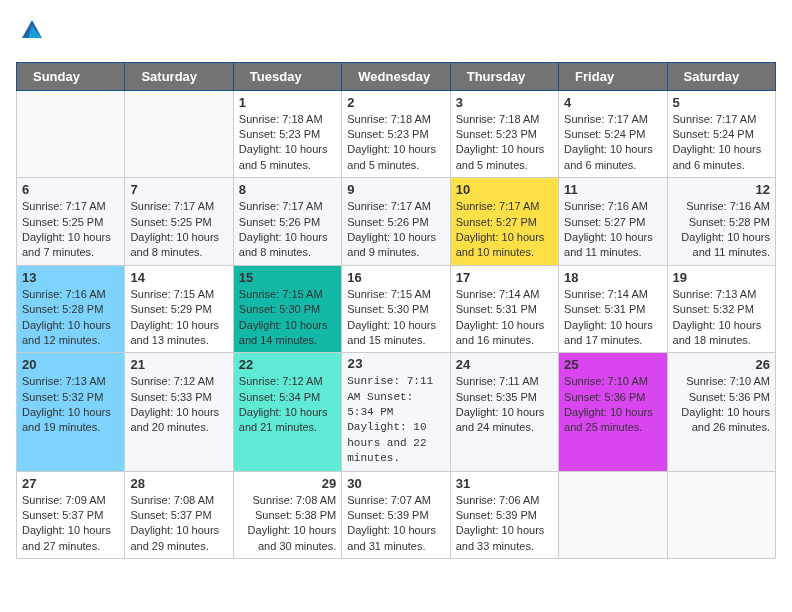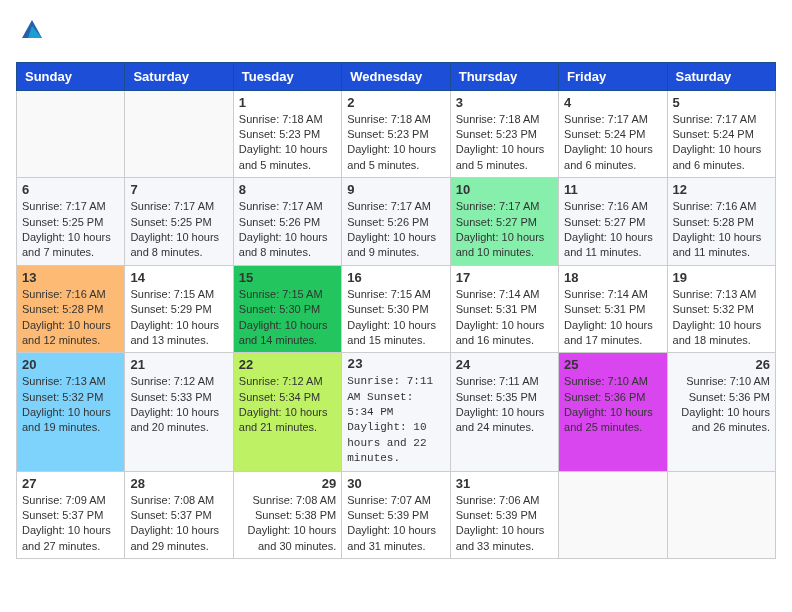--- a/index.html
+++ b/index.html
@@ -43,25 +43,25 @@
     .location {
       font-size: 15px;
       color: #333;
     }
     .calendar {
       width: 100%;
       border-collapse: collapse;
       border: 1px solid #ccc;
     }
     .calendar th {
-      background: #1d4ed8;
+      background: #737373;
       color: #fff;
       font-size: 13px;
       font-weight: bold;
-      padding: 6px 8px;
+      padding: 6px 16px;
       text-align: left;
       border: 1px solid #1a4d8f;
     }
     .calendar td {
       vertical-align: top;
       border: 1px solid #ccc;
       padding: 4px 5px;
       width: calc(100% / 7);
       min-height: 80px;
       background: #fff;
@@ -174,53 +174,53 @@
           <div class="day-info">Sunrise: 7:17 AM
 Sunset: 5:26 PM
 Daylight: 10 hours and 8 minutes.</div>
         </td>
         <td style="background: rgb(245, 247, 250);">
           <span class="day-number">9</span>
           <div class="day-info">Sunrise: 7:17 AM
 Sunset: 5:26 PM
 Daylight: 10 hours and 9 minutes.</div>
         </td>
-        <td style="background: #86efac; margin-left: 36px;">
+        <td style="background: #fde047; margin-left: 36px;">
           <span class="day-number">10</span>
           <div class="day-info">Sunrise: 7:17 AM
 Sunset: 5:27 PM
 Daylight: 10 hours and 10 minutes.</div>
         </td>
         <td style="background: rgb(245, 247, 250);">
           <span class="day-number">11</span>
           <div class="day-info">Sunrise: 7:16 AM
 Sunset: 5:27 PM
 Daylight: 10 hours and 11 minutes.</div>
         </td>
-        <td style="background: rgb(245, 247, 250);">
+        <td style="background: rgb(245, 247, 250); text-align: right;">
           <span class="day-number">12</span>
           <div class="day-info">Sunrise: 7:16 AM
 Sunset: 5:28 PM
 Daylight: 10 hours and 11 minutes.</div>
         </td>
       </tr>
       <tr>
-        <td style="background: #fdba74;">
+        <td style="background: #7dd3fc;">
           <span class="day-number">13</span>
           <div class="day-info">Sunrise: 7:16 AM
 Sunset: 5:28 PM
 Daylight: 10 hours and 12 minutes.</div>
         </td>
         <td style="background: rgb(255, 255, 255);">
           <span class="day-number">14</span>
           <div class="day-info">Sunrise: 7:15 AM
 Sunset: 5:29 PM
 Daylight: 10 hours and 13 minutes.</div>
         </td>
-        <td style="background: #22c55e;">
+        <td style="background: #14b8a6;">
           <span class="day-number">15</span>
           <div class="day-info">Sunrise: 7:15 AM
 Sunset: 5:30 PM
 Daylight: 10 hours and 14 minutes.</div>
         </td>
         <td style="background: rgb(255, 255, 255);">
           <span class="day-number">16</span>
           <div class="day-info">Sunrise: 7:15 AM
 Sunset: 5:30 PM
 Daylight: 10 hours and 15 minutes.</div>
@@ -250,21 +250,21 @@
           <div class="day-info">Sunrise: 7:13 AM
 Sunset: 5:32 PM
 Daylight: 10 hours and 19 minutes.</div>
         </td>
         <td style="background: rgb(245, 247, 250);">
           <span class="day-number">21</span>
           <div class="day-info">Sunrise: 7:12 AM
 Sunset: 5:33 PM
 Daylight: 10 hours and 20 minutes.</div>
         </td>
-        <td style="background: #bef264;">
+        <td style="background: #5eead4;">
           <span class="day-number">22</span>
           <div class="day-info">Sunrise: 7:12 AM
 Sunset: 5:34 PM
 Daylight: 10 hours and 21 minutes.</div>
         </td>
         <td style="background: rgb(245, 247, 250); font-family: Liberation Mono, monospace;">
           <span class="day-number">23</span>
           <div class="day-info">Sunrise: 7:11 AM
 Sunset: 5:34 PM
 Daylight: 10 hours and 22 minutes.</div>

